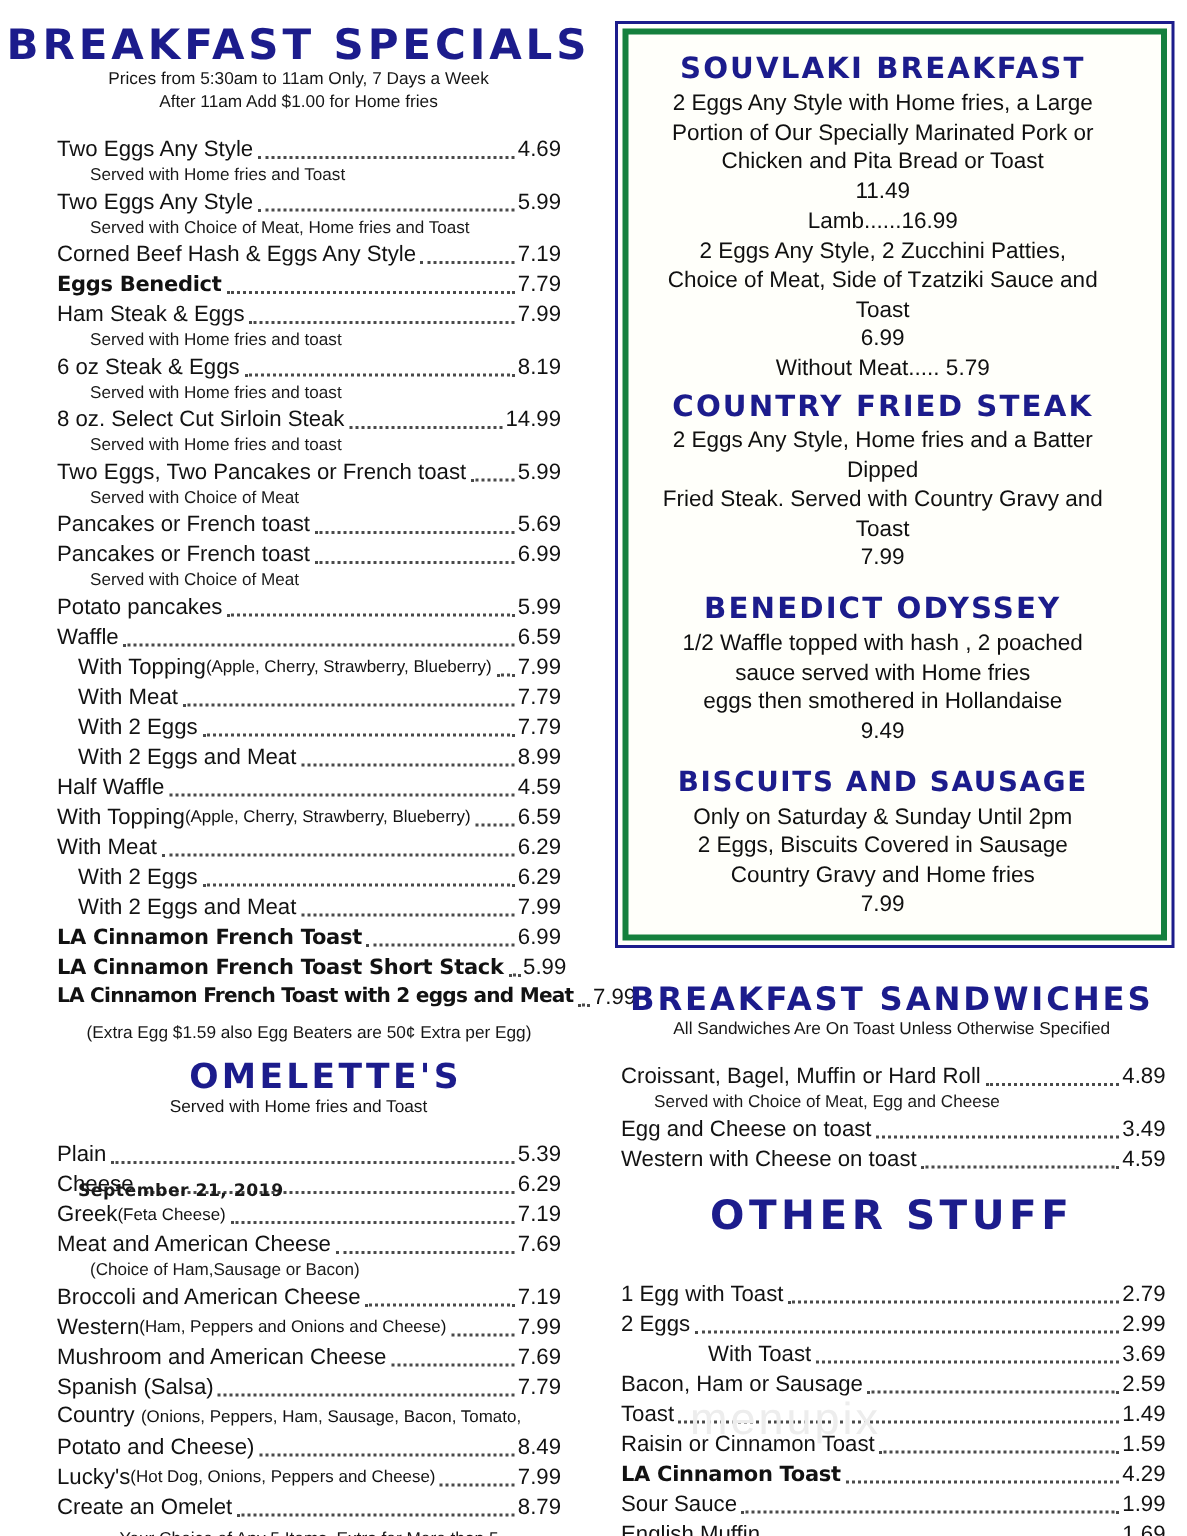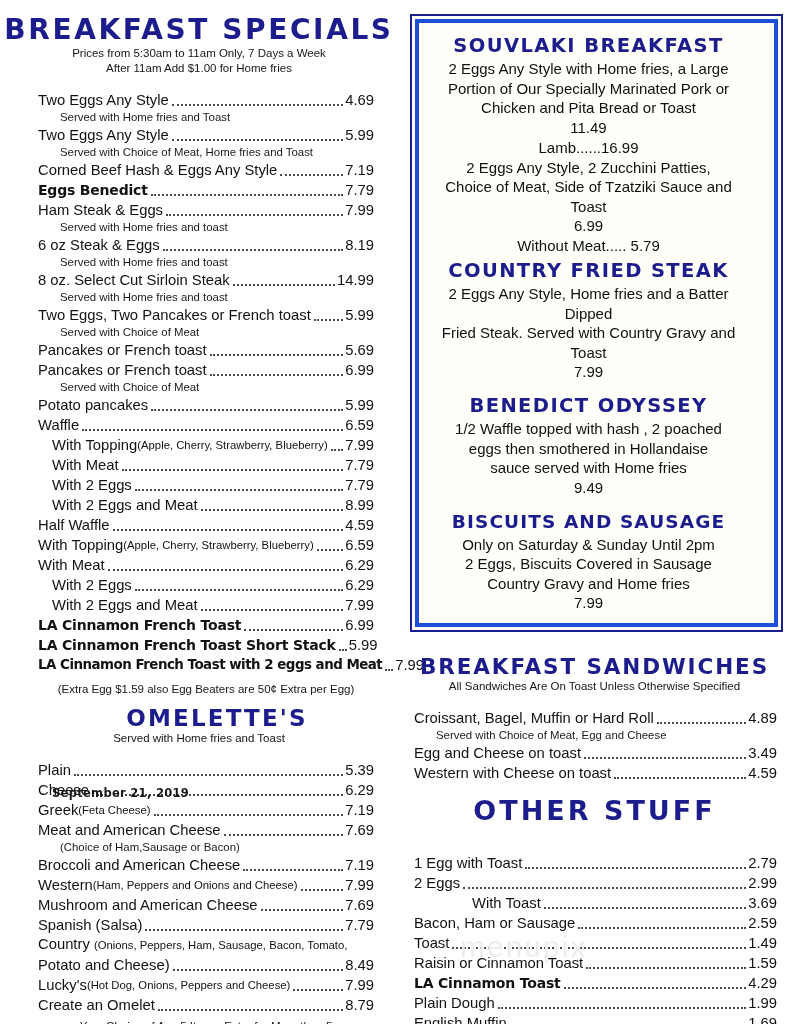--- a/index.html
+++ b/index.html
@@ -69,21 +69,21 @@
 
   
   .featbox{
     position:relative;
     margin:14px 8px 0 12px;
     border:2px solid #1c1c8c;
     padding:3px;
     background:#fffffa;
   }
   .featbox-inner{
-    border:4px solid #1d4ed8;
+    border:4px solid #15803d;
     padding:8px 26px 10px 10px;
     background:#fffffa;
   }
   .feat-title{
     text-align:center;
     color:#1c1c8c;
     font-weight:bold;
     font-size:19.5px;
     line-height:26px;
     letter-spacing:1.4px;
@@ -371,22 +371,22 @@
             <div class="feat-body">Choice of Meat, Side of Tzatziki Sauce and Toast</div>
             <div class="feat-price">6.99</div>
             <div class="feat-price">Without Meat..... 5.79</div>
             <div class="feat-title">COUNTRY FRIED STEAK</div>
             <div class="feat-body">2 Eggs Any Style, Home fries and a Batter Dipped</div>
             <div class="feat-body">Fried Steak. Served with Country Gravy and Toast</div>
             <div class="feat-price">7.99</div>
             <div class="feat-gap"></div>
             <div class="feat-title">BENEDICT ODYSSEY</div>
             <div class="feat-body">1/2 Waffle topped with hash , 2 poached</div>
+            <div class="feat-body">sauce served with Home fries</div>
             <div class="feat-body">eggs then smothered in Hollandaise</div>
-            <div class="feat-body">sauce served with Home fries</div>
             <div class="feat-price">9.49</div>
             <div class="feat-gap"></div>
             <div class="feat-title sm">BISCUITS AND SAUSAGE</div>
             <div class="feat-body">Only on Saturday &amp; Sunday Until 2pm</div>
             <div class="feat-body">2 Eggs, Biscuits Covered in Sausage</div>
             <div class="feat-body">Country Gravy and Home fries</div>
             <div class="feat-price">7.99</div>
           </div>
       </div>
     </div>
@@ -448,21 +448,21 @@
             <span class="nm">Raisin or Cinnamon Toast</span>
             <span class="dots"></span>
             <span class="pr">1.59</span>
           </div>
           <div class="row bold">
             <span class="nm">LA Cinnamon Toast</span>
             <span class="dots"></span>
             <span class="pr">4.29</span>
           </div>
           <div class="row">
-            <span class="nm">Plain Dough</span>
+            <span class="nm">Sour Sauce</span>
             <span class="dots"></span>
             <span class="pr">1.99</span>
           </div>
           <div class="row">
             <span class="nm">English Muffin</span>
             <span class="dots"></span>
             <span class="pr">1.69</span>
           </div>
           <div class="row">
             <span class="nm">Hard roll</span>

